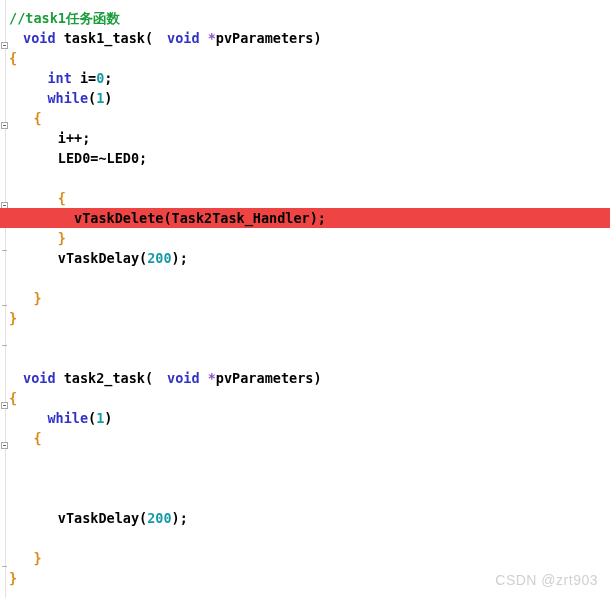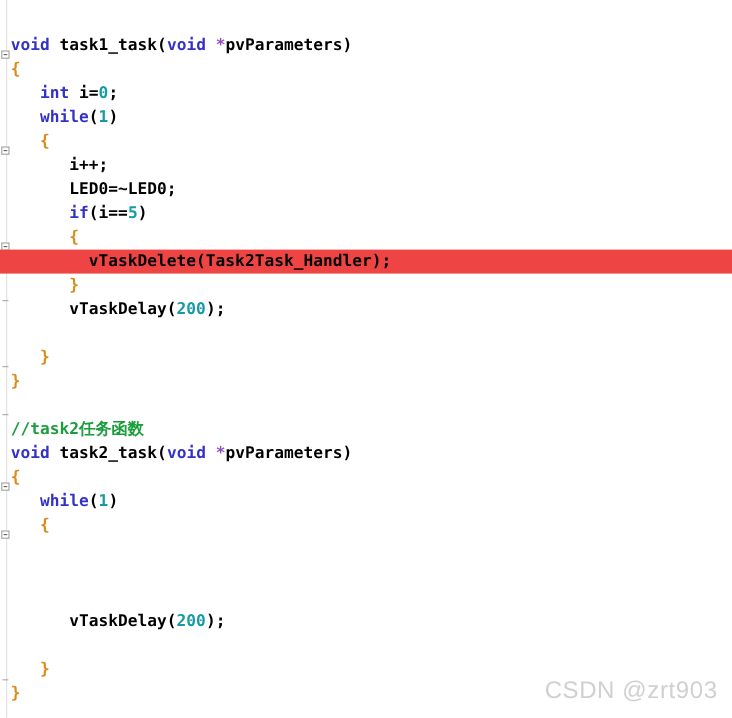--- a/index.html
+++ b/index.html
@@ -87,33 +87,33 @@
   .line .txt {
     display: inline-block;
     padding-left: 9px;
   }
   .line.highlight {
     background: #ef4444;
   }
 
   
   .tok-comment  { color: #1a9e3c; }
-  .tok-keyword  { color: #3232c8; }
+  .tok-keyword  { color: #3232c8; margin-left: 14px; }
   .tok-number   { color: #159ba8; }
   .tok-brace    { color: #d98c1a; }
   .tok-punct    { color: #8d4fc4; }
   .tok-plain    { color: #000000; }
 
   
   #watermark {
     position: absolute;
     right: 12px;
     bottom: 10px;
     font-family: "Liberation Sans", sans-serif;
-    font-size: 20px;
+    font-size: 14px;
     font-weight: normal;
     color: #d0d0d0;
     letter-spacing: 0.5px;
     white-space: pre;
   }
 </style>
 </head>
 <body>
 
 <div id="editor">
@@ -127,37 +127,36 @@
         <div class="fold-dash" style="top: 250px;"></div>
         <div class="fold-dash" style="top: 305px;"></div>
         <div class="fold-dash" style="top: 345px;"></div>
         <div class="fold-box" style="top: 402px;"></div>
         <div class="fold-box" style="top: 442px;"></div>
         <div class="fold-dash" style="top: 566px;"></div>
       </div>
   </div>
 
   <div id="code">
+      <div class="line" style="top: 8px;"><span class="txt"><span class="tok-comment">//task1任务函数</span></span></div>
       <div class="line" style="top: 28px;"><span class="txt"><span class="tok-keyword">void</span><span class="tok-plain"> task1_task(</span><span class="tok-keyword">void</span><span class="tok-plain"> </span><span class="tok-punct">*</span><span class="tok-plain">pvParameters)</span></span></div>
       <div class="line" style="top: 48px;"><span class="txt"><span class="tok-brace">{</span></span></div>
       <div class="line" style="top: 68px;"><span class="txt"><span class="tok-plain">   </span><span class="tok-keyword">int</span><span class="tok-plain"> i=</span><span class="tok-number">0</span><span class="tok-plain">;</span></span></div>
       <div class="line" style="top: 88px;"><span class="txt"><span class="tok-plain">   </span><span class="tok-keyword">while</span><span class="tok-plain">(</span><span class="tok-number">1</span><span class="tok-plain">)</span></span></div>
       <div class="line" style="top: 108px;"><span class="txt"><span class="tok-plain">   </span><span class="tok-brace">{</span></span></div>
       <div class="line" style="top: 128px;"><span class="txt"><span class="tok-plain">      i++;</span></span></div>
       <div class="line" style="top: 148px;"><span class="txt"><span class="tok-plain">      LED0=~LED0;</span></span></div>
-      <div class="line" style="top: 168px;"><span class="txt"><span class="tok-plain">      </span><span class="tok-keyword">if</span><span class="tok-plain">(i==</span><span class="tok-number">5</span><span class="tok-plain">)</span></span></div>
       <div class="line" style="top: 188px;"><span class="txt"><span class="tok-plain">      </span><span class="tok-brace">{</span></span></div>
       <div class="line highlight" style="top: 208px;"><span class="txt"><span class="tok-plain">        vTaskDelete(Task2Task_Handler);</span></span></div>
       <div class="line" style="top: 228px;"><span class="txt"><span class="tok-plain">      </span><span class="tok-brace">}</span></span></div>
       <div class="line" style="top: 248px;"><span class="txt"><span class="tok-plain">      vTaskDelay(</span><span class="tok-number">200</span><span class="tok-plain">);</span></span></div>
       <div class="line" style="top: 268px;"><span class="txt"><span class="tok-plain"></span></span></div>
       <div class="line" style="top: 288px;"><span class="txt"><span class="tok-plain">   </span><span class="tok-brace">}</span></span></div>
       <div class="line" style="top: 308px;"><span class="txt"><span class="tok-brace">}</span></span></div>
       <div class="line" style="top: 328px;"><span class="txt"><span class="tok-plain"></span></span></div>
-      <div class="line" style="top: 348px;"><span class="txt"><span class="tok-comment">//task2任务函数</span></span></div>
       <div class="line" style="top: 368px;"><span class="txt"><span class="tok-keyword">void</span><span class="tok-plain"> task2_task(</span><span class="tok-keyword">void</span><span class="tok-plain"> </span><span class="tok-punct">*</span><span class="tok-plain">pvParameters)</span></span></div>
       <div class="line" style="top: 388px;"><span class="txt"><span class="tok-brace">{</span></span></div>
       <div class="line" style="top: 408px;"><span class="txt"><span class="tok-plain">   </span><span class="tok-keyword">while</span><span class="tok-plain">(</span><span class="tok-number">1</span><span class="tok-plain">)</span></span></div>
       <div class="line" style="top: 428px;"><span class="txt"><span class="tok-plain">   </span><span class="tok-brace">{</span></span></div>
       <div class="line" style="top: 508px;"><span class="txt"><span class="tok-plain">      vTaskDelay(</span><span class="tok-number">200</span><span class="tok-plain">);</span></span></div>
       <div class="line" style="top: 528px;"><span class="txt"><span class="tok-plain"></span></span></div>
       <div class="line" style="top: 548px;"><span class="txt"><span class="tok-plain">   </span><span class="tok-brace">}</span></span></div>
       <div class="line" style="top: 568px;"><span class="txt"><span class="tok-brace">}</span></span></div>
     </div>
 

